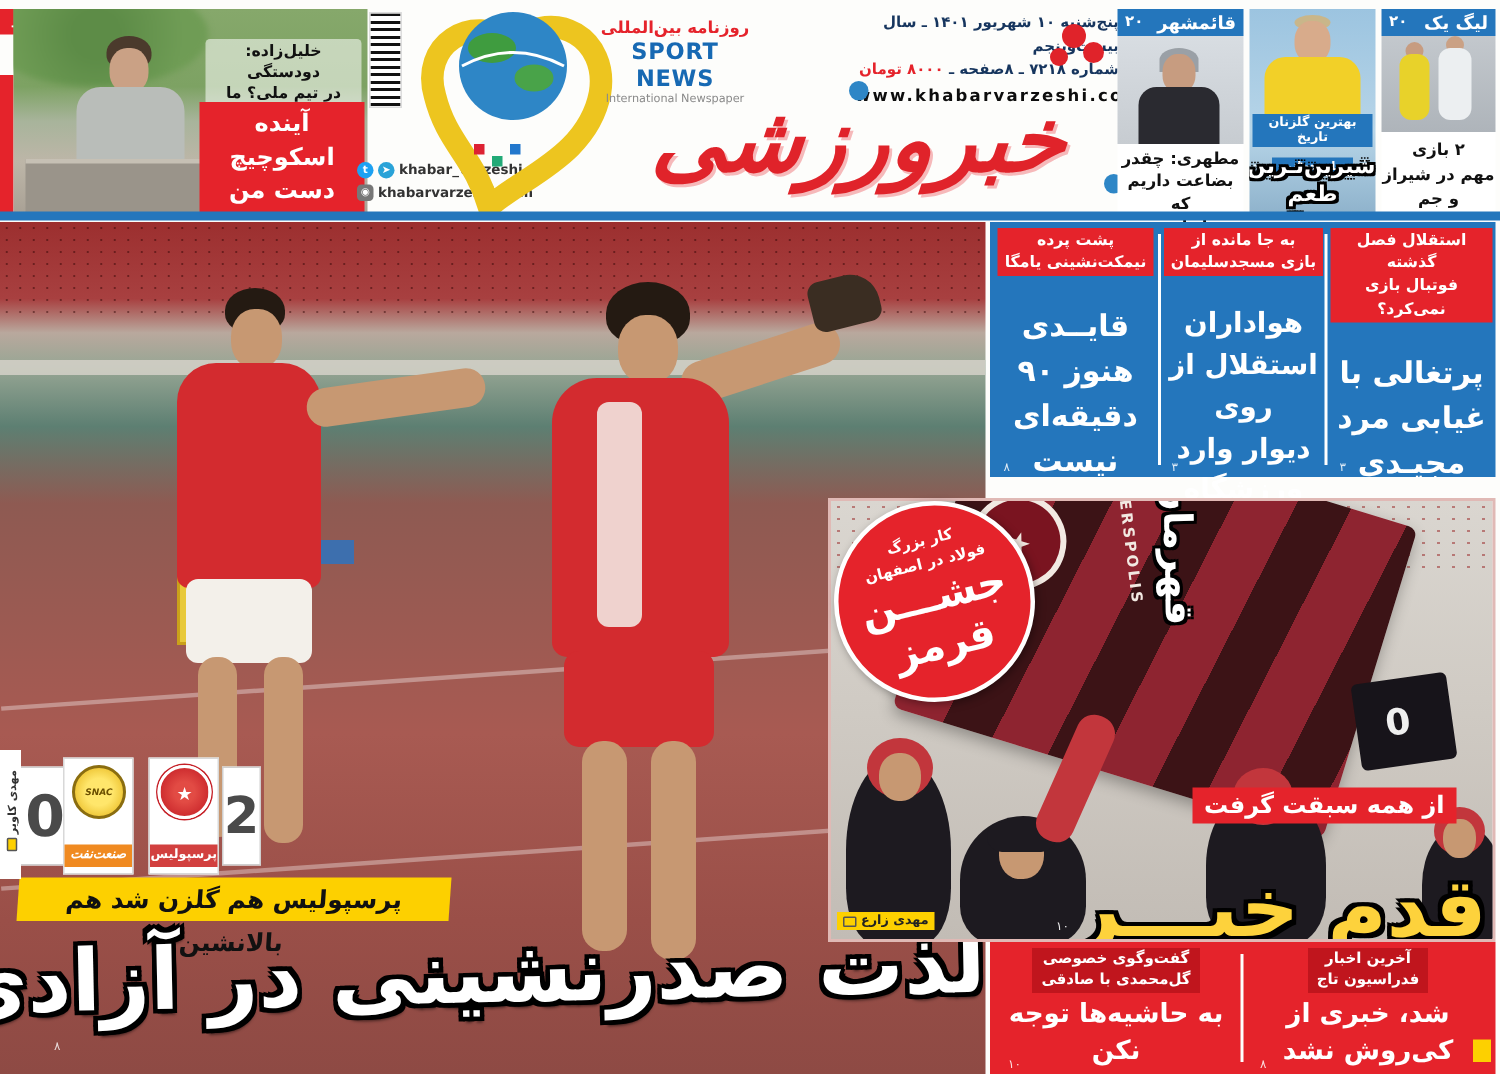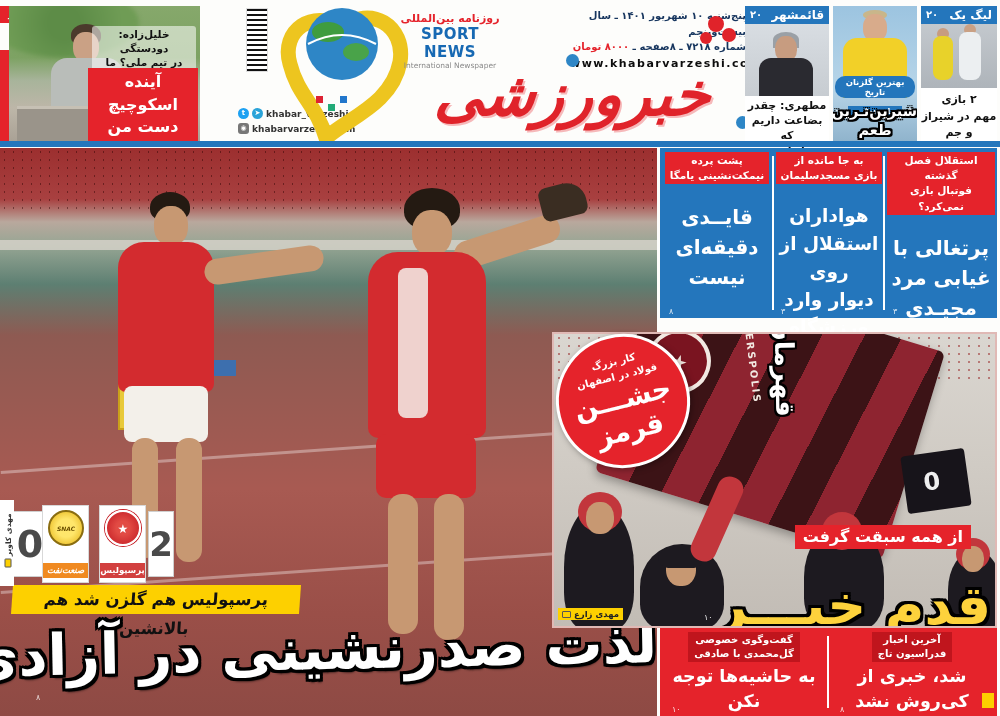--- a/index.html
+++ b/index.html
@@ -10,21 +10,21 @@
 
   
   .ol { color:#fff; text-shadow:-2px -2px 0 #000,2px -2px 0 #000,-2px 2px 0 #000,2px 2px 0 #000,0 -2px 0 #000,0 2px 0 #000,-2px 0 0 #000,2px 0 0 #000; }
   .ol-big { color:#fff; text-shadow:-3px -3px 0 #000,3px -3px 0 #000,-3px 3px 0 #000,3px 3px 0 #000,0 -3px 0 #000,0 3px 0 #000,-3px 0 0 #000,3px 0 0 #000,2px 4px 2px rgba(0,0,0,.5); }
   .ol-yel { color:#fdd23c; text-shadow:-3px -3px 0 #000,3px -3px 0 #000,-3px 3px 0 #000,3px 3px 0 #000,0 -3px 0 #000,0 3px 0 #000,-3px 0 0 #000,3px 0 0 #000; }
 
   
   .edge-tab { left:0; top:6px; width:28px; height:17px; background:#e5232b; color:#fff; font-size:9px; text-align:center; line-height:17px; font-weight:bold; }
   .edge-strip { left:0; top:50px; width:9px; height:92px; background:#e5232b; }
 
-  .interview-card { left:9px; top:6px; width:191px; height:136px; overflow:hidden; background:linear-gradient(180deg,#86a86b 0%,#7da263 38%,#a8b49b 55%,#bdb6a8 75%,#a9a195 100%); }
+  .interview-card { left:9px; top:6px; width:236px; height:136px; overflow:hidden; background:linear-gradient(180deg,#86a86b 0%,#7da263 38%,#a8b49b 55%,#bdb6a8 75%,#a9a195 100%); }
   .iv-tree { left:-20px; top:-18px; width:150px; height:70px; border-radius:50%; background:radial-gradient(circle,#5d8c47 20%,#6f9c55 70%); filter:blur(2px); }
   .iv-man-hair { left:62px; top:18px; width:30px; height:22px; border-radius:50% 50% 40% 40%; background:#4b3a2c; }
   .iv-man-head { left:64px; top:26px; width:26px; height:30px; border-radius:45%; background:#caa185; }
   .iv-man-body { left:42px; top:52px; width:72px; height:58px; border-radius:16px 16px 0 0; background:#b9bdb9; }
   .iv-table { left:8px; top:100px; width:150px; height:36px; background:#9a948a; border-top:3px solid #c6c0b4; }
   .iv-kicker { right:4px; top:20px; width:104px; font-size:10.5px; font-weight:bold; color:#111; text-align:center; line-height:1.35; background:rgba(255,255,255,.55); border-radius:3px; padding:1px 2px; }
   .iv-head { right:2px; top:62px; width:110px; background:#e5232b; color:#fff; font-weight:bold; font-size:16px; text-align:center; line-height:1.42; padding:3px 2px; }
 
   .barcode { left:246px; top:8px; width:22px; height:64px; background:repeating-linear-gradient(180deg,#111 0 2px,#fff 2px 5px); border:1px solid #ddd; }
 
@@ -52,21 +52,21 @@
   .cg-photo { position:relative; height:72px; background:linear-gradient(180deg,#d8dde2 0%,#c7ccd1 100%); overflow:hidden; }
   .cg-hair { position:absolute; left:28px; top:8px; width:26px; height:16px; border-radius:50% 50% 0 0; background:#9aa0a6; }
   .cg-head { position:absolute; left:30px; top:12px; width:22px; height:26px; border-radius:45%; background:#c79c80; }
   .cg-body { position:absolute; left:14px; top:34px; width:54px; height:40px; border-radius:12px 12px 0 0; background:#2a2a30; }
   .cg-cap { font-size:11px; font-weight:bold; color:#111; text-align:center; line-height:1.35; padding-top:3px; }
   .card-wc { left:833px; top:6px; width:84px; height:136px; background:linear-gradient(180deg,#9cc4e0 0%,#b7d5e8 60%,#8fb3cc 100%); overflow:hidden; }
   .wc-head { left:30px; top:8px; width:24px; height:28px; border-radius:45%; background:#d8ab8b; }
   .wc-hairp { left:30px; top:4px; width:24px; height:10px; border-radius:50%; background:#c9b68a; }
   .wc-body { left:10px; top:32px; width:64px; height:60px; border-radius:14px 14px 0 0; background:#f2d028; }
   .wc-badge { left:2px; top:70px; width:80px; text-align:center; }
-  .wc-badge .b1 { display:inline-block; background:#2476bc; color:#fff; font-size:8.5px; font-weight:bold; padding:1px 4px;border-radius:10px; }
+  .wc-badge .b1 { display:inline-block; background:#2476bc; color:#fff; font-size:8.5px; font-weight:bold; padding:1px 4px; }
   .wc-badge .b2 { display:inline-block; background:#2476bc; color:#fff; font-size:8px; font-weight:bold; padding:1px 6px; margin-top:1px; }
   .wc-title { left:0; top:96px; width:84px; text-align:center; font-size:14.5px; font-weight:900; line-height:1.3; }
   .card-league { left:921px; top:6px; width:76px; height:136px; background:#fff; }
   .cl-photo { position:relative; height:64px; background:linear-gradient(180deg,#c3c8cd 0%,#aeb4ba 100%); overflow:hidden; }
   .cl-p1 { position:absolute; left:12px; top:12px; width:20px; height:44px; border-radius:8px; background:#e8d22a; }
   .cl-p2 { position:absolute; left:38px; top:8px; width:22px; height:48px; border-radius:8px; background:#eceff1; }
   .cl-h1 { position:absolute; left:16px; top:4px; width:12px; height:12px; border-radius:50%; background:#c79c80; }
   .cl-h2 { position:absolute; left:43px; top:0; width:12px; height:12px; border-radius:50%; background:#caa185; }
   .cl-cap { font-size:11px; font-weight:bold; color:#111; text-align:center; line-height:1.5; padding-top:4px; }
 
@@ -339,20 +339,21 @@
       <span class="bb-pg">۳</span>
     </div>
 
     <div class="bb-col" style="left:3px;">
       <span class="bb-kick fa">
         <span>پشت پرده</span><br>
         <span>نیمکت‌نشینی یامگا</span>
       </span>
       <div class="bb-head fa">
         <div>قایــدی</div>
+        <div>هنوز ۹۰</div>
         <div>دقیقه‌ای</div>
         <div>نیست</div>
       </div>
       <span class="bb-pg">۸</span>
     </div>
   </div>
 
   <div class="abs fans-photo">
     <div class="abs fans-crowd-top"></div>
     <div class="abs flag">

